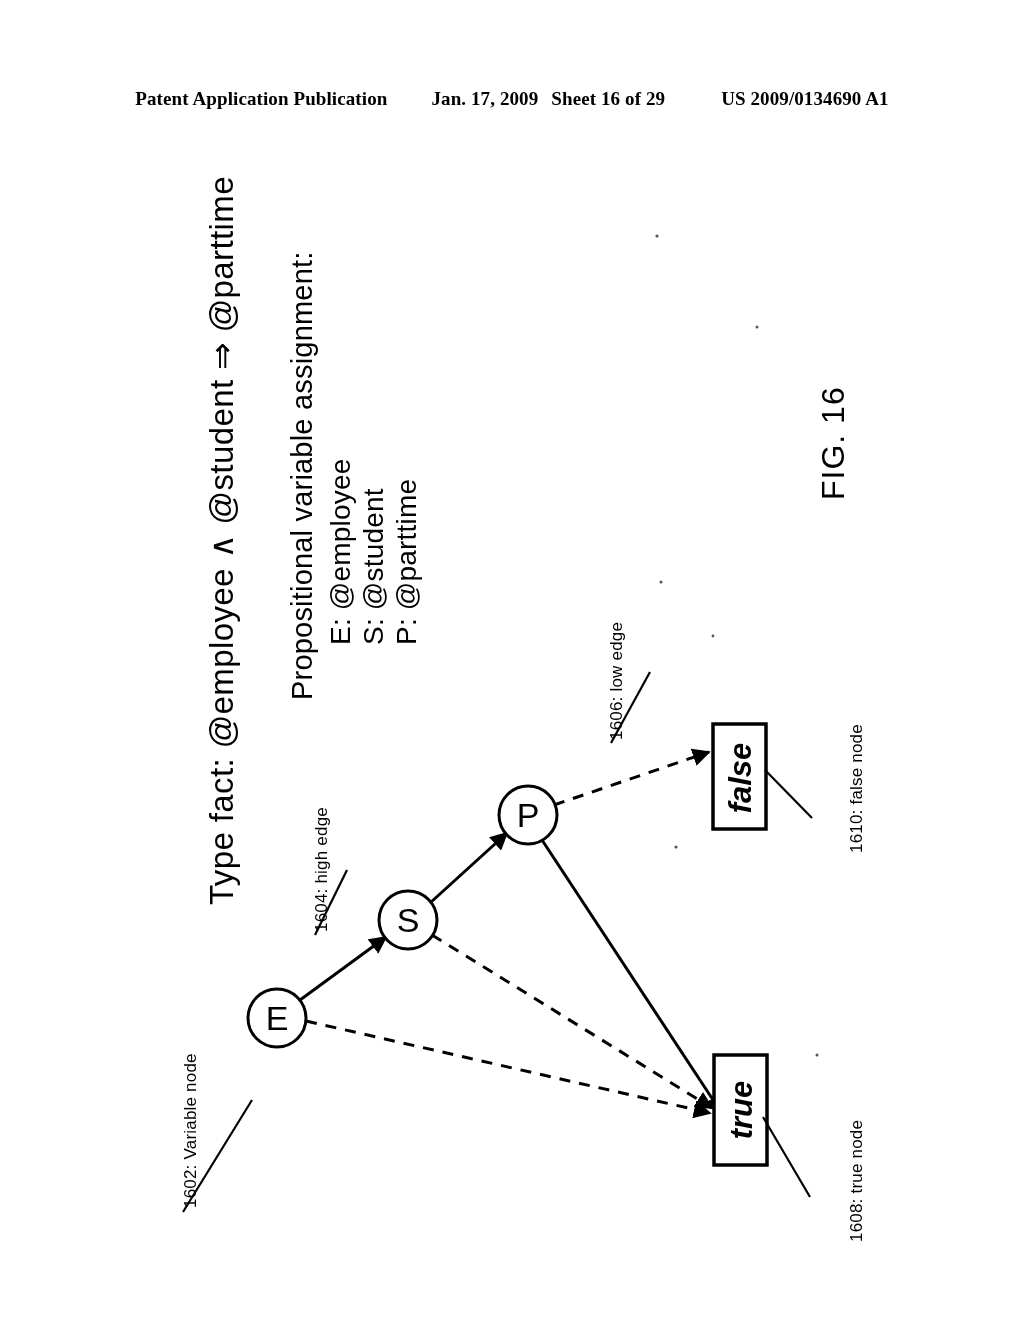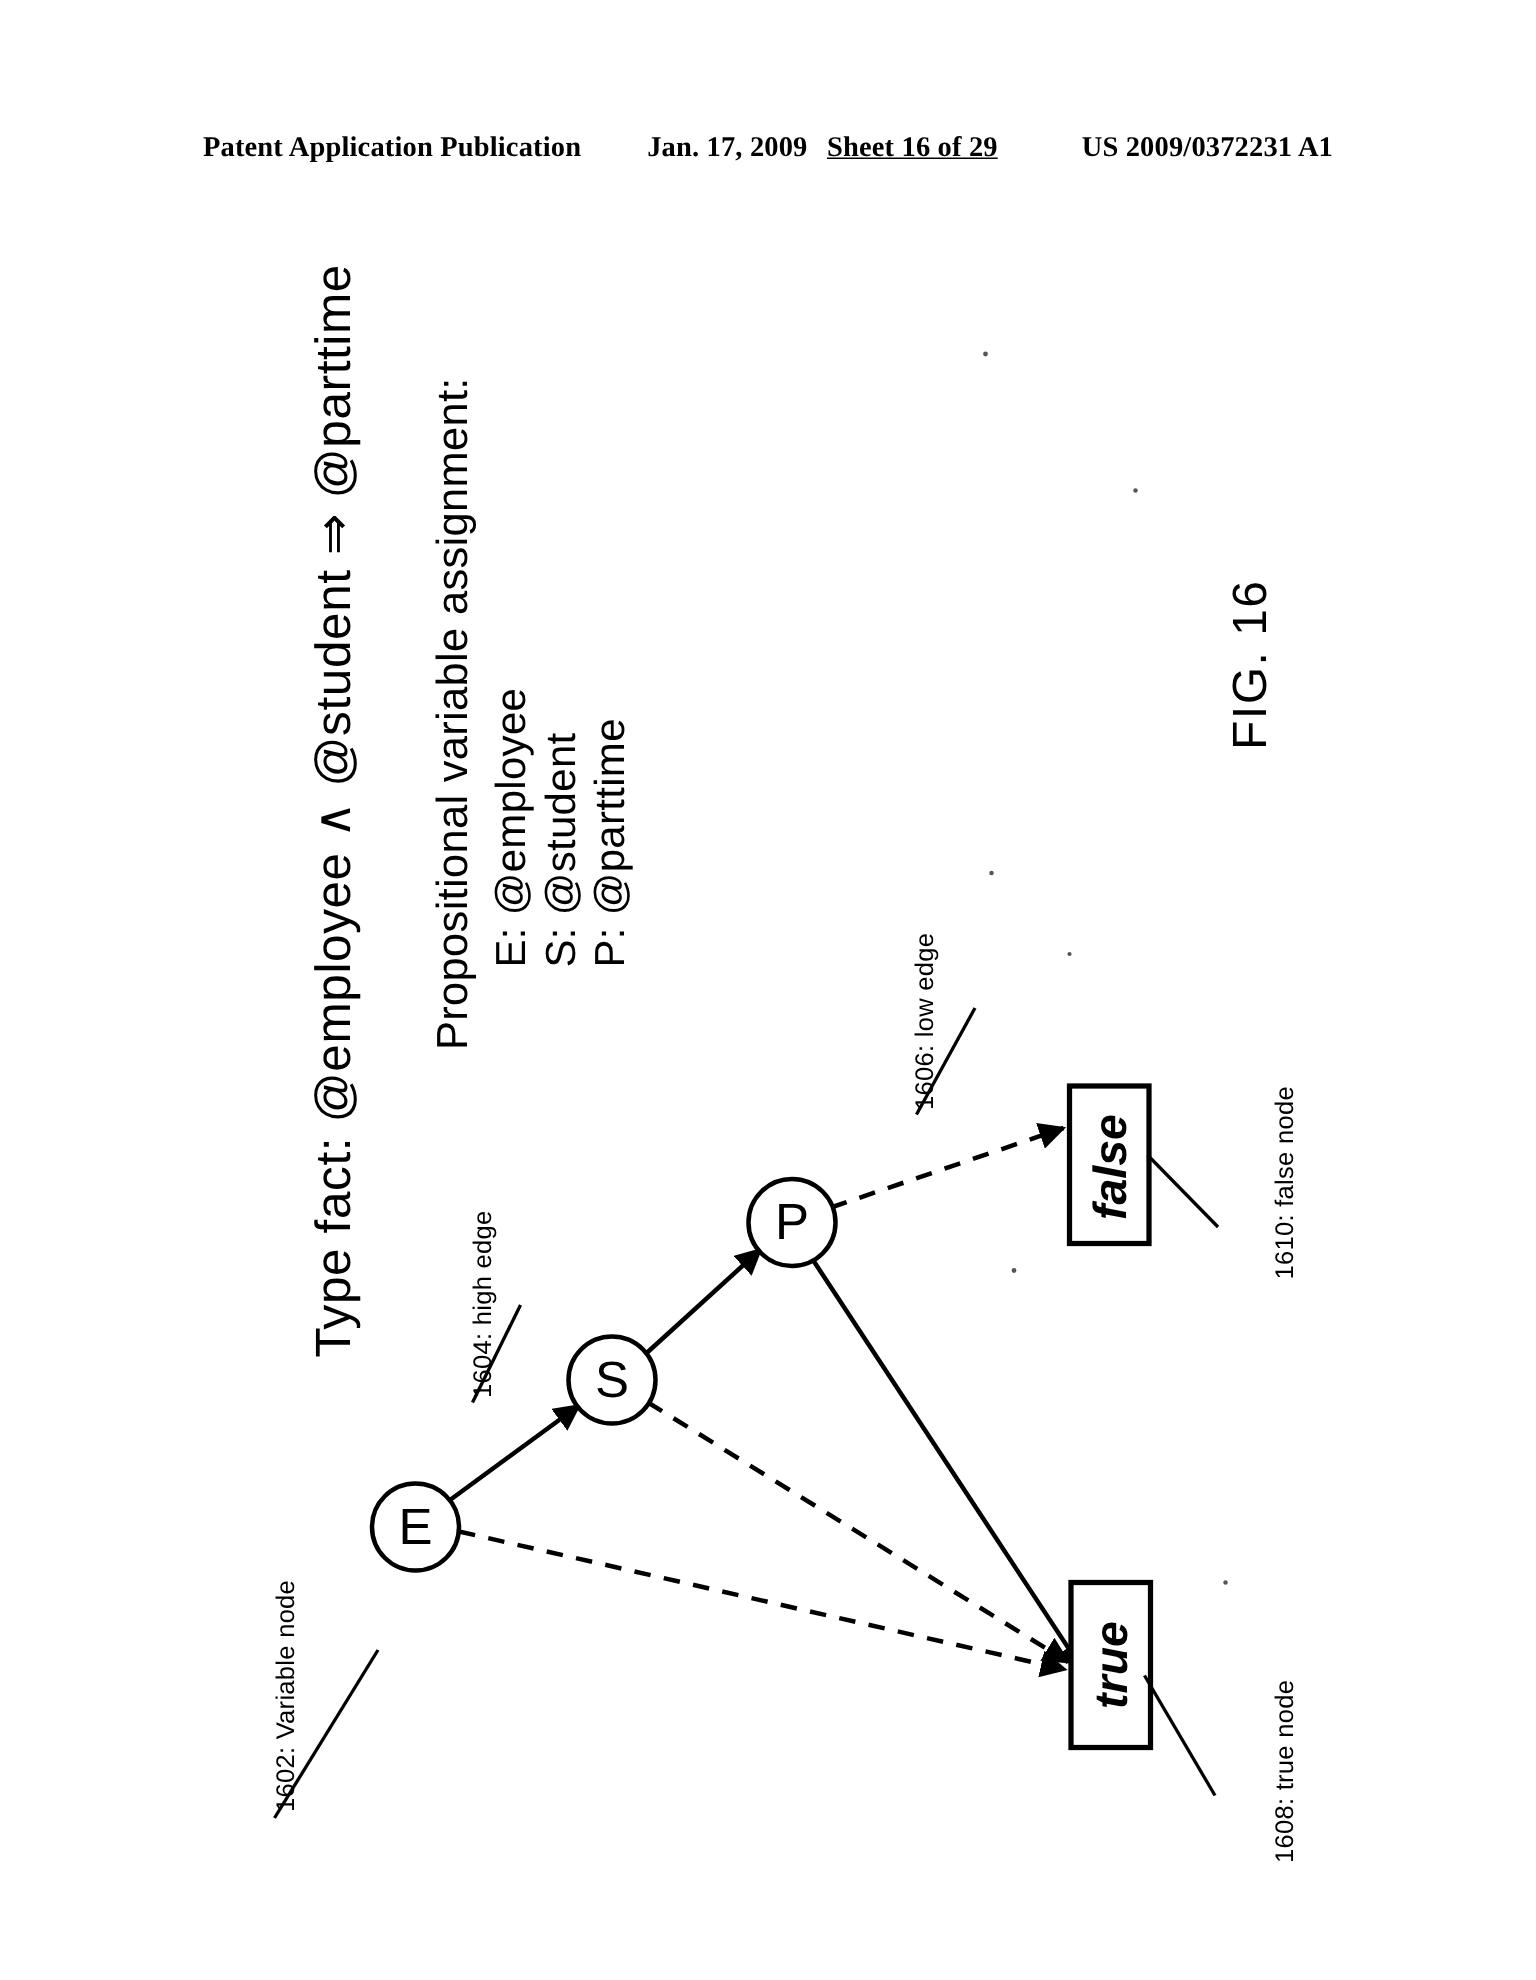--- a/index.html
+++ b/index.html
@@ -31,21 +31,21 @@
     align-items: baseline;
     justify-content: center;
     font-family: "Liberation Serif", serif;
     font-weight: bold;
     font-size: 19px;
     letter-spacing: 0.1px;
     white-space: nowrap;
   }
   #header .h-pub { margin-right: 44px; }
   #header .h-date { margin-right: 13px; }
-  #header .h-sheet { margin-right: 56px; text-decoration: underline; }
+  #header .h-sheet { margin-right: 56px; }
   #header .h-num { }
 
   
   .rot {
     position: absolute;
     transform-origin: 0 0;
     transform: rotate(-90deg);
     white-space: nowrap;
     line-height: 1;
   }
@@ -127,21 +127,21 @@
 </style>
 </head>
 <body>
 
 <div id="page">
 
   <div id="header">
     <span class="h-pub">Patent Application Publication</span>
     <span class="h-date">Jan. 17, 2009</span>
     <span class="h-sheet">Sheet 16 of 29</span>
-    <span class="h-num">US 2009/0372231 A1</span>
+    <span class="h-num">US 2009/0134690 A1</span>
   </div>
 
   <div class="rot title-line" style="left:205px; top:905px;">Type fact: @employee ∧ @student ⇒ @parttime</div>
 
   <div class="rot assign-head" style="left:288px; top:700px;">Propositional variable assignment:</div>
 
   <div class="rot assign-item" style="left:327px; top:645px;">E: @employee</div>
   <div class="rot assign-item" style="left:360px; top:645px;">S: @student</div>
   <div class="rot assign-item" style="left:393px; top:645px;">P: @parttime</div>
 

